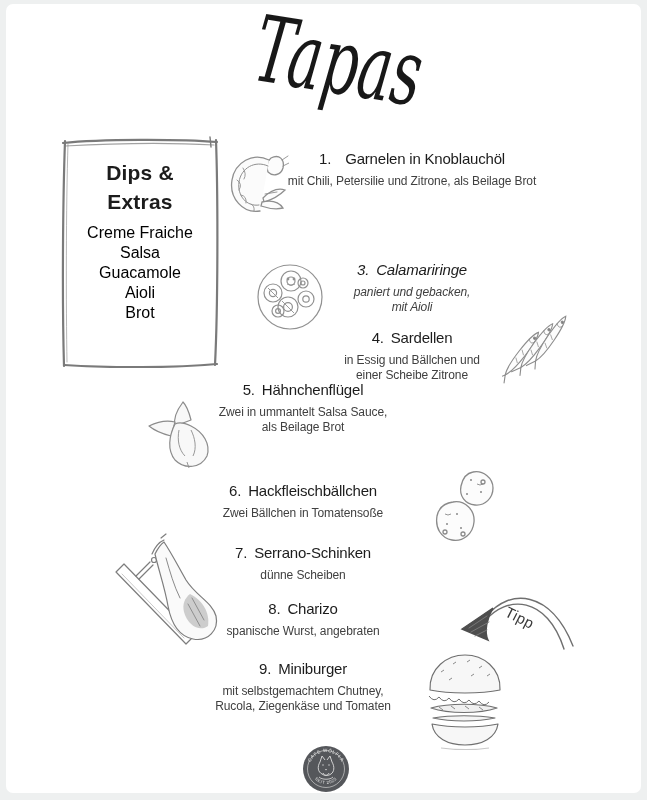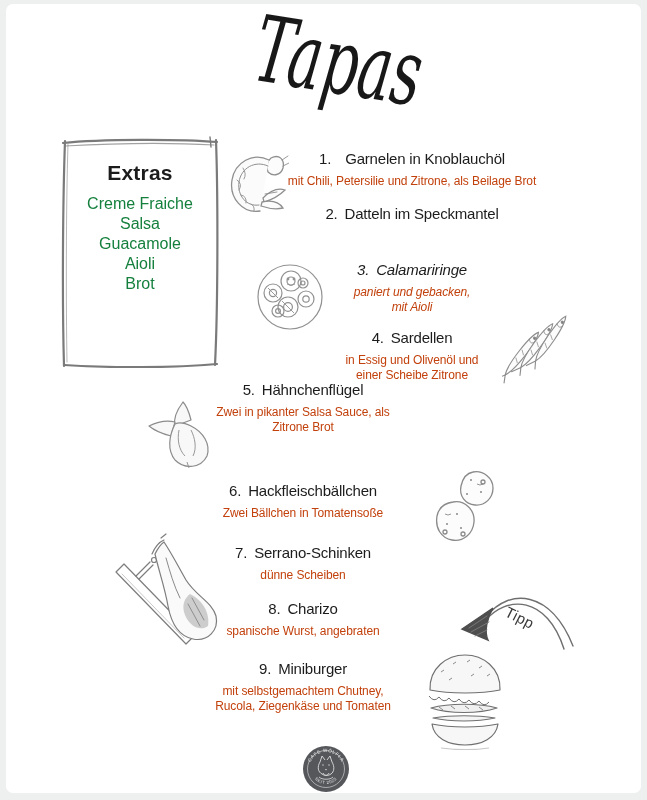--- a/index.html
+++ b/index.html
@@ -11,26 +11,26 @@
     position:absolute;left:256px;top:-6px;
     font-family:"DejaVu Serif",serif;font-style:italic;font-weight:400;
     font-size:92px;line-height:110px;color:#181818;
     transform:rotate(9deg) scaleX(.62);transform-origin:0 50%;
     white-space:nowrap;
   }
   
   .dips{position:absolute;left:60px;top:136px;width:160px;height:232px;text-align:center;color:#1c1c1c;}
   .dips svg.box-border{position:absolute;left:0;top:0;}
   .dips-head{position:relative;margin-top:22px;font-size:21px;font-weight:bold;line-height:29px;letter-spacing:.2px;}
-  .dips-list{position:relative;margin-top:7px;font-size:16px;line-height:20px;color:#15803d;}
+  .dips-list{position:relative;margin-top:7px;font-size:16px;line-height:20px;color:#000000;}
   
   .item{position:absolute;width:320px;text-align:center;color:#1c1c1c;}
   .item .line{font-size:15px;line-height:24px;letter-spacing:-0.2px;white-space:nowrap;}
   .item .num{margin-right:7px;}
-  .item .desc{font-size:12px;line-height:15px;color:#c2410c;margin:3px auto 0;letter-spacing:-0.1px;}
+  .item .desc{font-size:12px;line-height:15px;color:#404040;margin:3px auto 0;letter-spacing:-0.1px;}
   .i1{left:252px;top:147px;} .i1 .num{margin-right:14px;}
   .i2{left:252px;top:202px;}
   .i3{left:252px;top:258px;font-style:italic;} .i3 .desc{max-width:135px;}
   .i4{left:252px;top:326px;} .i4 .desc{max-width:155px;}
   .i5{left:143px;top:378px;} .i5 .desc{max-width:178px;}
   .i6{left:143px;top:479px;}
   .i7{left:143px;top:541px;}
   .i8{left:143px;top:597px;}
   .i9{left:143px;top:657px;} .i9 .desc{max-width:190px;}
   
@@ -62,49 +62,49 @@
     <svg class="box-border" width="160" height="232" viewBox="0 0 160 232" fill="none" stroke="#7a7a7a" stroke-width="2.2" stroke-linecap="round">
       <path d="M3,7 C40,3 120,3 157,6"></path>
       <path d="M5,10 C60,7 118,7 154,9" stroke-width="1.2" opacity="0.7"></path>
       <path d="M150,1 L151,11" stroke-width="1.4"></path>
       <path d="M156,4 C158,60 158,170 155,229"></path>
       <path d="M4,229 C50,232 115,232 157,228"></path>
       <path d="M5,5 C3,60 2,160 4,230"></path>
       <path d="M8,8 C6,70 6,170 7,226" stroke-width="1" opacity="0.55"></path>
     </svg>
     <div class="dips-head">
+      <div>Dips &amp;</div>
       <div>Extras</div>
     </div>
     <div class="dips-list">
       <div>Creme Fraiche</div>
       <div>Salsa</div>
       <div>Guacamole</div>
       <div>Aioli</div>
       <div>Brot</div>
     </div>
   </div>
 
   <div class="item i1">
     <div class="line"><span class="num">1.</span><span>Garnelen in Knoblauchöl</span></div>
     <div class="desc">mit Chili, Petersilie und Zitrone, als Beilage Brot</div>
   </div>
   <div class="item i2">
-    <div class="line"><span class="num">2.</span><span>Datteln im Speckmantel</span></div>
   </div>
   <div class="item i3">
     <div class="line"><span class="num">3.</span><span>Calamariringe</span></div>
     <div class="desc">paniert und gebacken, mit Aioli</div>
   </div>
   <div class="item i4">
     <div class="line"><span class="num">4.</span><span>Sardellen</span></div>
-    <div class="desc">in Essig und Olivenöl und einer Scheibe Zitrone</div>
+    <div class="desc">in Essig und Bällchen und einer Scheibe Zitrone</div>
   </div>
   <div class="item i5">
     <div class="line"><span class="num">5.</span><span>Hähnchenflügel</span></div>
-    <div class="desc">Zwei in pikanter Salsa Sauce, als Zitrone Brot</div>
+    <div class="desc">Zwei in ummantelt Salsa Sauce, als Beilage Brot</div>
   </div>
   <div class="item i6">
     <div class="line"><span class="num">6.</span><span>Hackfleischbällchen</span></div>
     <div class="desc">Zwei Bällchen in Tomatensoße</div>
   </div>
   <div class="item i7">
     <div class="line"><span class="num">7.</span><span>Serrano-Schinken</span></div>
     <div class="desc">dünne Scheiben</div>
   </div>
   <div class="item i8">

